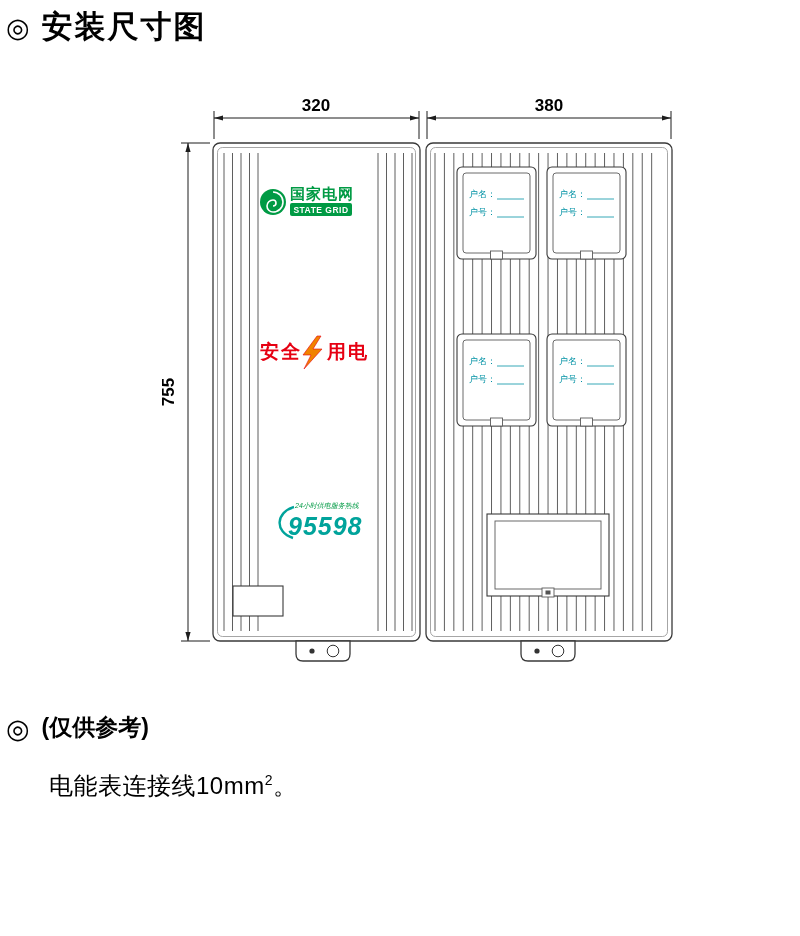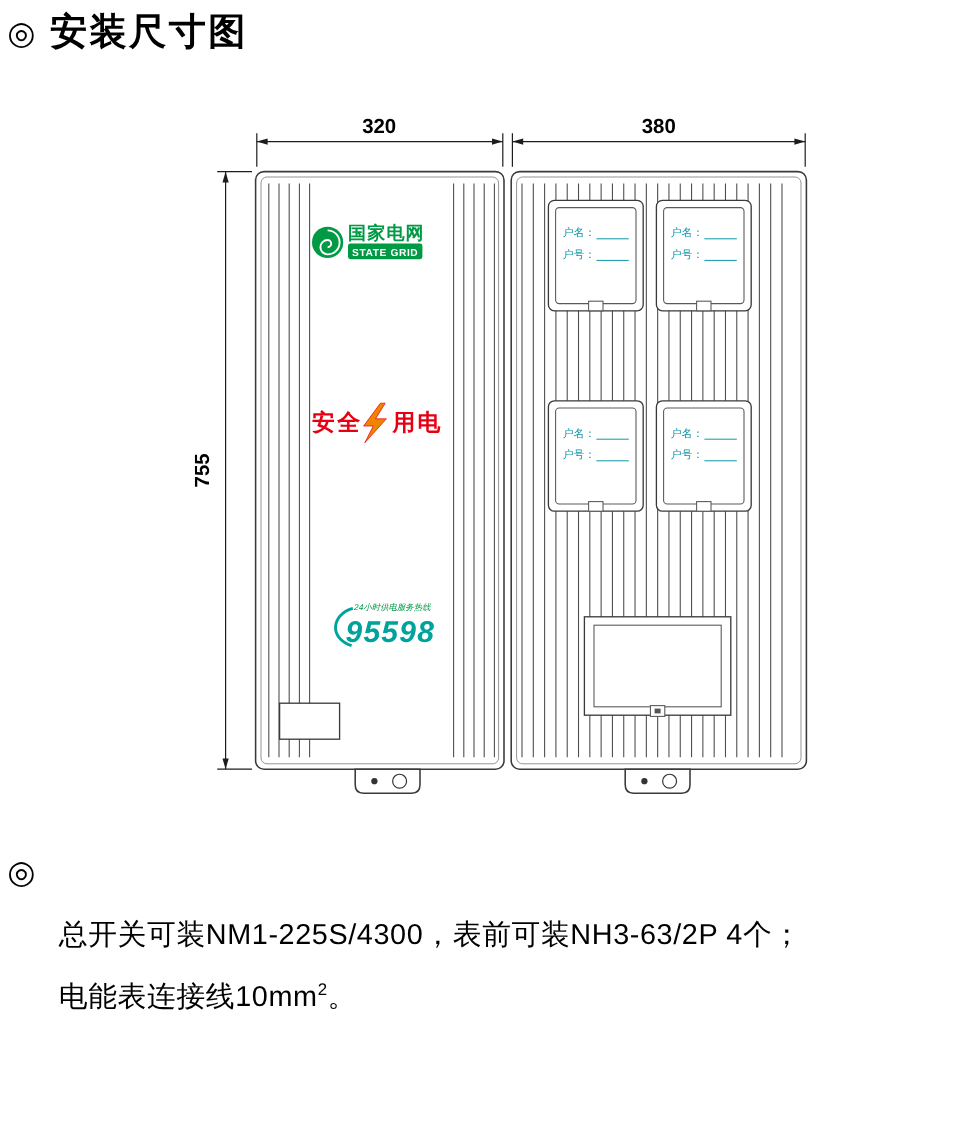--- a/index.html
+++ b/index.html
@@ -192,18 +192,18 @@
   </g>
   <g>
     <path class="outline" d="M521,641 h54 v13 q0,7 -7,7 h-40 q-7,0 -7,-7 z"></path>
     <circle cx="537" cy="651" r="2.6" fill="#333333"></circle>
     <circle cx="558" cy="651" r="5.8" fill="#ffffff" stroke="#333333" stroke-width="1"></circle>
   </g>
 </svg>
 
 <div id="h2" class="heading">
   <span class="bullet">◎</span>
+  <span class="suffix">(仅供参考)</span>
 </div>
 
 <div class="notes">
-  <div>总开关可装NM1-225S/4300，表前可装NH3-63/2P 4个；</div>
   <div><span>电能表连接线10mm</span><sup>2</sup><span>。</span></div>
 </div>
 
 </body></html>

